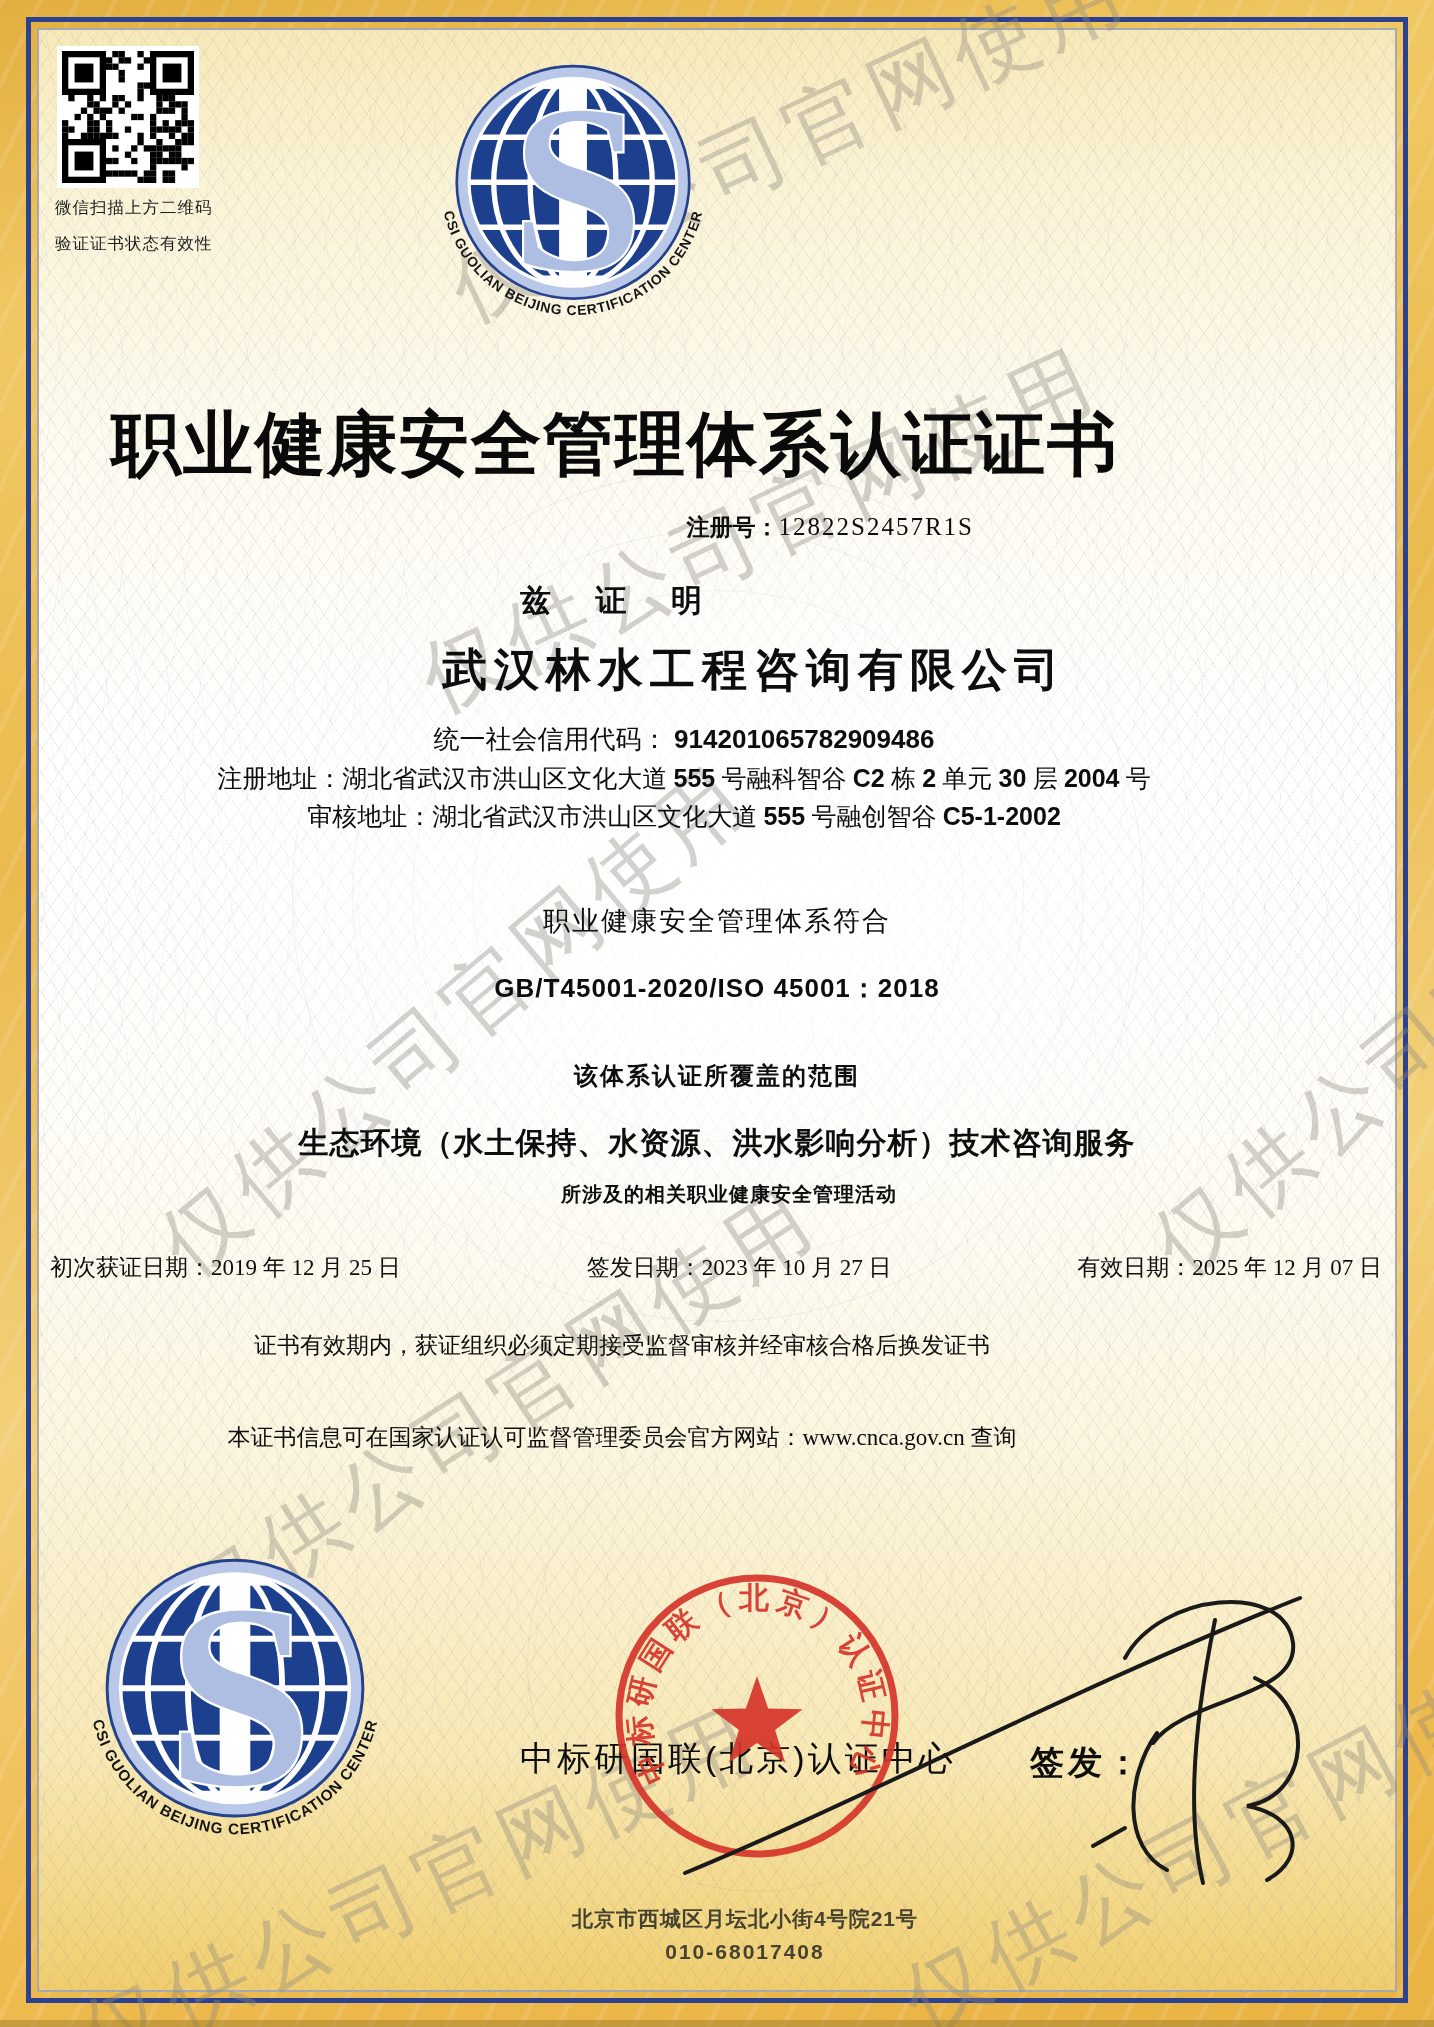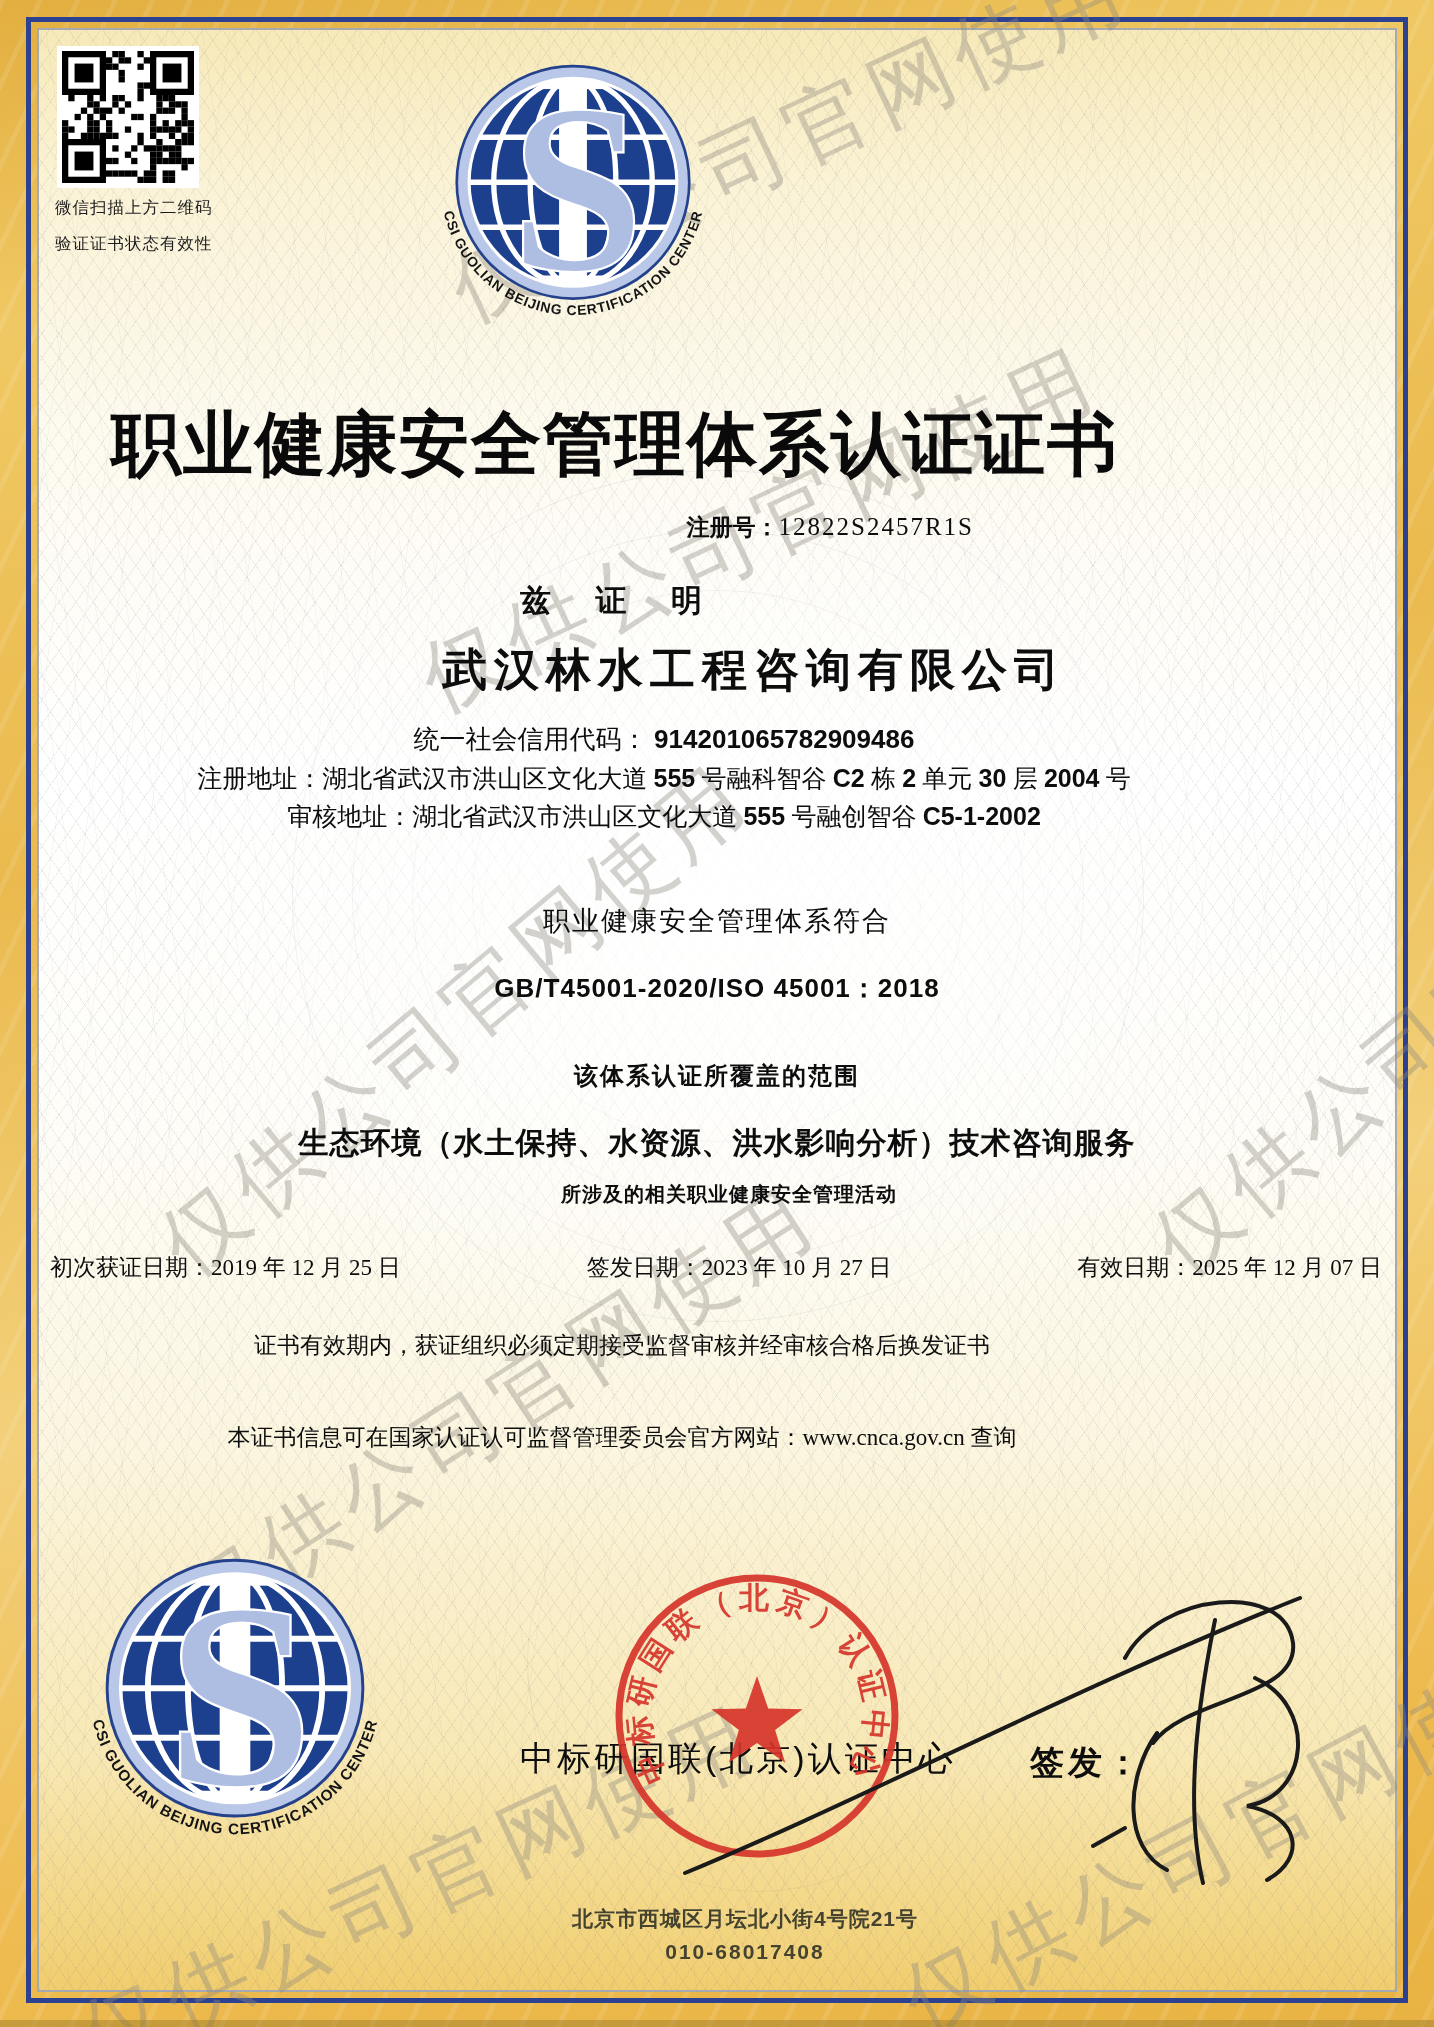--- a/index.html
+++ b/index.html
@@ -49,21 +49,21 @@
   .logo-bottom{left:70px;top:1535px;}
   .title{left:0;top:398px;width:1230px;text-align:center;font-family:"Liberation Sans","DejaVu Sans",sans-serif;
     font-size:70px;font-weight:700;letter-spacing:2px;color:#0a0a0a;}
   .regline{top:512px;right:460px;white-space:nowrap;font-size:23px;}
   .regline .lab{font-weight:700;}
   .regline .val{font-size:25px;letter-spacing:2px;}
   .certify{left:0;top:580px;width:1240px;text-align:center;font-family:"Liberation Sans","DejaVu Sans",sans-serif;
     font-size:31px;font-weight:600;letter-spacing:18px;}
   .company{left:0;top:640px;width:1434px;text-align:center;font-family:"Liberation Sans","DejaVu Sans",sans-serif;
     font-size:45px;font-weight:700;letter-spacing:7px;padding-left:37px;}
-  .bodyline{left:8px;width:1312px;text-align:center;font-size:25px;white-space:nowrap;}
+  .bodyline{left:0;width:1312px;text-align:center;font-size:25px;white-space:nowrap;padding-left:28px;}
   .credit{top:722px;font-size:26px;}
   .regaddr{top:762px;}
   .auditaddr{top:800px;}
   .num{font-family:"Liberation Sans","DejaVu Sans",sans-serif;font-weight:700;}
   .heiline{left:0;width:1434px;text-align:center;font-family:"Liberation Sans","DejaVu Sans",sans-serif;}
   .conformity{top:903px;font-size:27px;font-weight:500;letter-spacing:2px;}
   .standard{top:971px;font-size:26px;font-weight:700;letter-spacing:1px;}
   .scopehead{top:1060px;font-size:24px;font-weight:700;letter-spacing:2px;}
   .scope1{top:1123px;font-size:30px;font-weight:700;letter-spacing:1px;}
   .scope2{top:1181px;font-size:20px;font-weight:700;letter-spacing:1px;padding-left:12px;}

